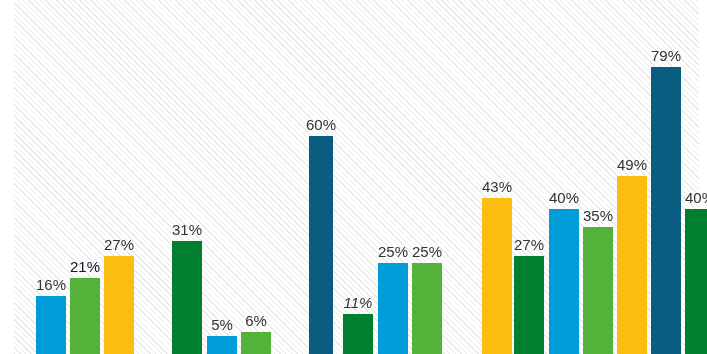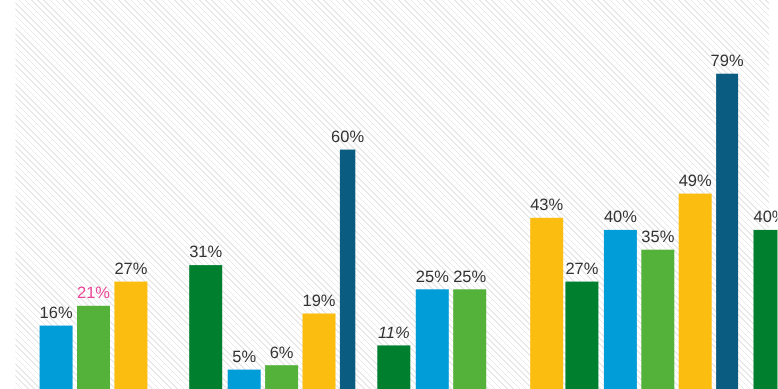--- a/index.html
+++ b/index.html
@@ -65,43 +65,39 @@
 
 <div id="chart-root">
   <div id="plot-background"></div>
   <div id="plot-area">
       <div class="bar-slot" style="left: 22px; width: 30px; height: 354px;">
         <div class="bar" title="16%" style="height: 58.08px; background-color: rgb(0, 157, 217);"></div>
         <div class="bar-label" style="bottom: 62.08px; color: rgb(51, 51, 51);">16%</div>
       </div>
       <div class="bar-slot" style="left: 56px; width: 30px; height: 354px;">
         <div class="bar" title="21%" style="height: 76.23px; background-color: rgb(84, 178, 59);"></div>
-        <div class="bar-label" style="bottom: 80.23px; color: #ec4899;">21%</div>
+        <div class="bar-label" style="bottom: 80.23px; color: #0f172a;">21%</div>
       </div>
       <div class="bar-slot" style="left: 90px; width: 30px; height: 354px;">
         <div class="bar" title="27%" style="height: 98.01px; background-color: rgb(251, 190, 16);"></div>
         <div class="bar-label" style="bottom: 102.01px; color: rgb(51, 51, 51);">27%</div>
       </div>
       <div class="bar-slot" style="left: 158px; width: 30px; height: 354px; margin-top: 12px;">
         <div class="bar" title="31%" style="height: 112.53px; background-color: rgb(0, 128, 47);"></div>
         <div class="bar-label" style="bottom: 116.53px; color: rgb(51, 51, 51);">31%</div>
       </div>
       <div class="bar-slot" style="left: 193px; width: 30px; height: 354px;">
         <div class="bar" title="5%" style="height: 18.15px; background-color: rgb(0, 157, 217);"></div>
         <div class="bar-label" style="bottom: 22.15px; color: rgb(51, 51, 51);">5%</div>
       </div>
       <div class="bar-slot" style="left: 227px; width: 30px; height: 354px;">
         <div class="bar" title="6%" style="height: 21.78px; background-color: rgb(84, 178, 59);"></div>
         <div class="bar-label" style="bottom: 25.78px; color: rgb(51, 51, 51);">6%</div>
       </div>
-      <div class="bar-slot" style="left: 261px; width: 30px; height: 354px;">
-        <div class="bar" title="19%" style="height: 68.97px; background-color: rgb(251, 190, 16);"></div>
-        <div class="bar-label" style="bottom: 72.97px; color: rgb(51, 51, 51);">19%</div>
-      </div>
-      <div class="bar-slot" style="left: 295px; width: 14px; height: 354px;">
+      <div class="bar-slot" style="left: 295px; width: 24px; height: 354px;">
         <div class="bar" title="60%" style="height: 217.8px; background-color: rgb(10, 92, 128);"></div>
         <div class="bar-label" style="bottom: 221.8px; color: rgb(51, 51, 51);">60%</div>
       </div>
       <div class="bar-slot" style="left: 329px; width: 30px; height: 354px; font-style: italic;">
         <div class="bar" title="11%" style="height: 39.93px; background-color: rgb(0, 128, 47);"></div>
         <div class="bar-label" style="bottom: 43.93px; color: rgb(51, 51, 51);">11%</div>
       </div>
       <div class="bar-slot" style="left: 364px; width: 30px; height: 354px;">
         <div class="bar" title="25%" style="height: 90.75px; background-color: rgb(0, 157, 217);"></div>
         <div class="bar-label" style="bottom: 94.75px; color: rgb(51, 51, 51);">25%</div>
@@ -123,21 +119,21 @@
         <div class="bar-label" style="bottom: 149.2px; color: rgb(51, 51, 51);">40%</div>
       </div>
       <div class="bar-slot" style="left: 569px; width: 30px; height: 354px;">
         <div class="bar" title="35%" style="height: 127.05px; background-color: rgb(84, 178, 59);"></div>
         <div class="bar-label" style="bottom: 131.05px; color: rgb(51, 51, 51);">35%</div>
       </div>
       <div class="bar-slot" style="left: 603px; width: 30px; height: 354px;">
         <div class="bar" title="49%" style="height: 177.87px; background-color: rgb(251, 190, 16);"></div>
         <div class="bar-label" style="bottom: 181.87px; color: rgb(51, 51, 51); text-align: center;">49%</div>
       </div>
-      <div class="bar-slot" style="left: 637px; width: 20px; height: 354px;">
+      <div class="bar-slot" style="left: 637px; width: 30px; height: 354px;">
         <div class="bar" title="79%" style="height: 286.77px; background-color: rgb(10, 92, 128);"></div>
         <div class="bar-label" style="bottom: 290.77px; color: rgb(51, 51, 51);">79%</div>
       </div>
       <div class="bar-slot" style="left: 671px; width: 30px; height: 354px;">
         <div class="bar" title="40%" style="height: 145.2px; background-color: rgb(0, 128, 47);"></div>
         <div class="bar-label" style="bottom: 149.2px; color: rgb(51, 51, 51);">40%</div>
       </div>
     </div>
 </div>
 

